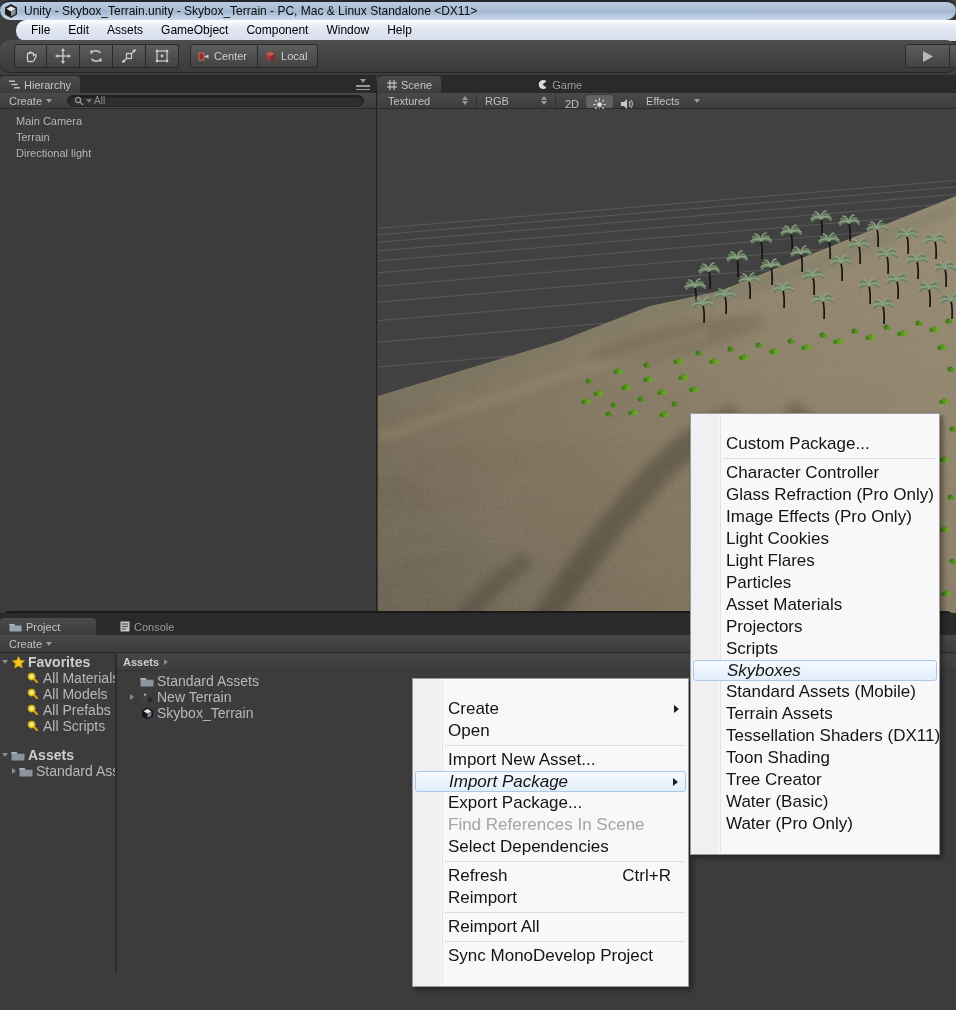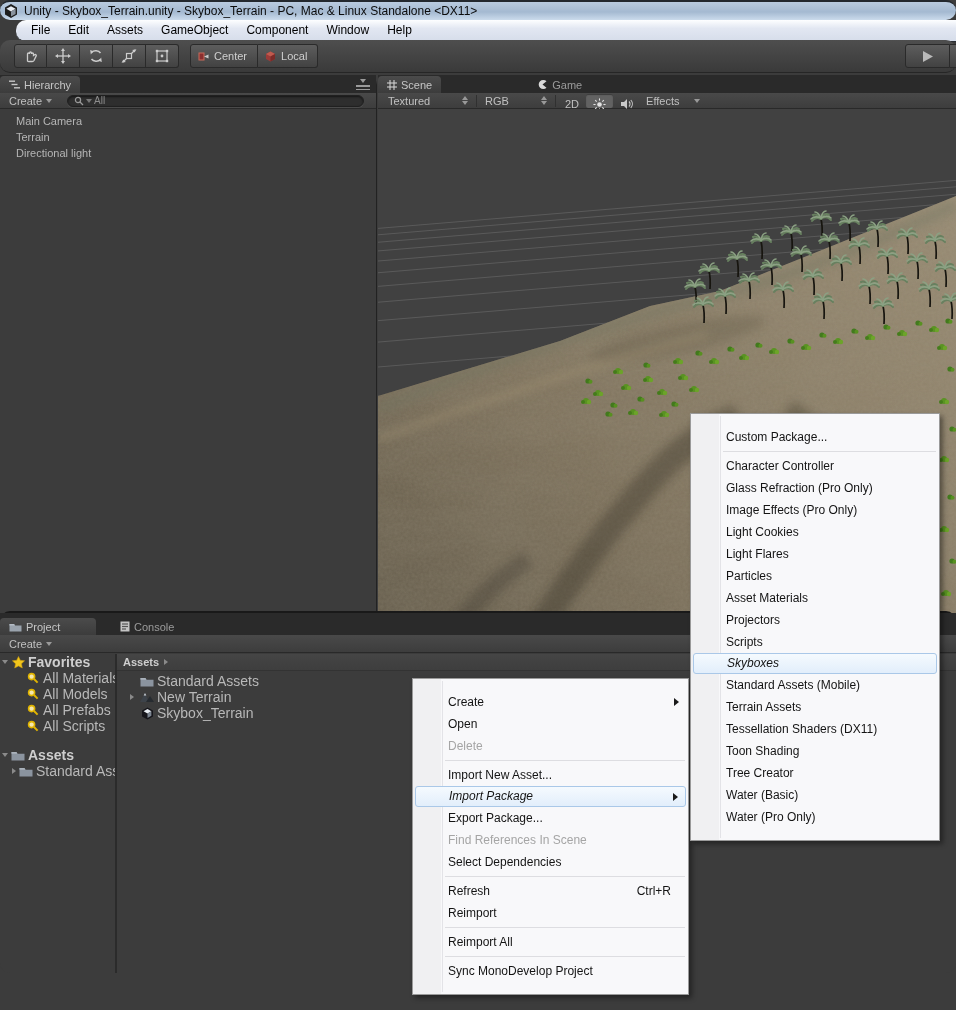--- a/index.html
+++ b/index.html
@@ -120,24 +120,24 @@
   .file-icon.folder svg.i-folder { display:block; }
   .file-icon.terrain svg.i-terrain { display:block; }
   .file-icon.unity svg.i-unity { display:block; }
   .f-row { padding-left:10px; }
   .f-row .exp { width:10px; display:flex; justify-content:center; }
   .f-row .exp .tri-right { visibility:hidden; }
   .f-row.expand .exp .tri-right { visibility:visible; }
 
   
   .menu {
-    position:absolute; font-size:12px; color:#141414;
+    position:absolute; font-size:17px; color:#141414;
     background: linear-gradient(90deg, #f0f0f2 0, #f0f0f2 28px, #f8f8fa 28px);
     border:1px solid #9a9a9a; box-shadow: 3px 3px 5px rgba(0,0,0,.42);
-    padding:12px 0;
+    padding:19px 0;
   }
   .menu::before { content:''; position:absolute; left:29px; top:2px; bottom:2px; width:1px; background:#e3e3e7; }
   .mi { position:relative; height:22px; line-height:22px; padding:0 24px 0 35px; white-space:nowrap; }
   .mi .sc { position:absolute; right:17px; }
   .mi .arrow { display:none; position:absolute; right:9px; top:7px; width:0; height:0;
                border-left:5px solid #1a1a1a; border-top:4px solid transparent; border-bottom:4px solid transparent; }
   .mi.submenu .arrow { display:block; }
   .mi.disabled { color:#a5a5a5; }
   .mi.highlighted {
     height:21px; line-height:19px; margin:0 2px; padding-left:33px; padding-right:22px;
@@ -709,25 +709,20 @@
       <span class="arrow"></span>
     </div>
 
 
     <div class="mi normal">
       <span class="lbl">Open</span>
       <span class="sc"></span>
       
     </div>
 
-    <div class="mi normal disabled">
-      <span class="lbl">Delete</span>
-      <span class="sc"></span>
-      
-    </div>
 
     <div class="mi separator">
       <span class="lbl"></span>
       <span class="sc"></span>
       
     </div>
 
     <div class="mi normal">
       <span class="lbl">Import New Asset...</span>
       <span class="sc"></span>

